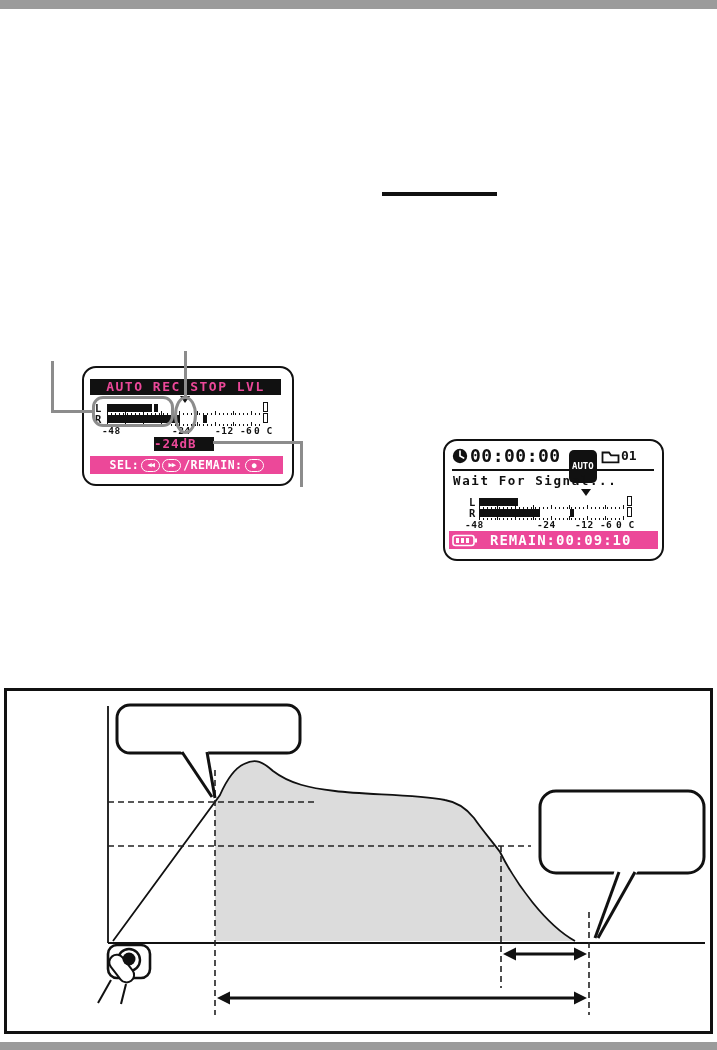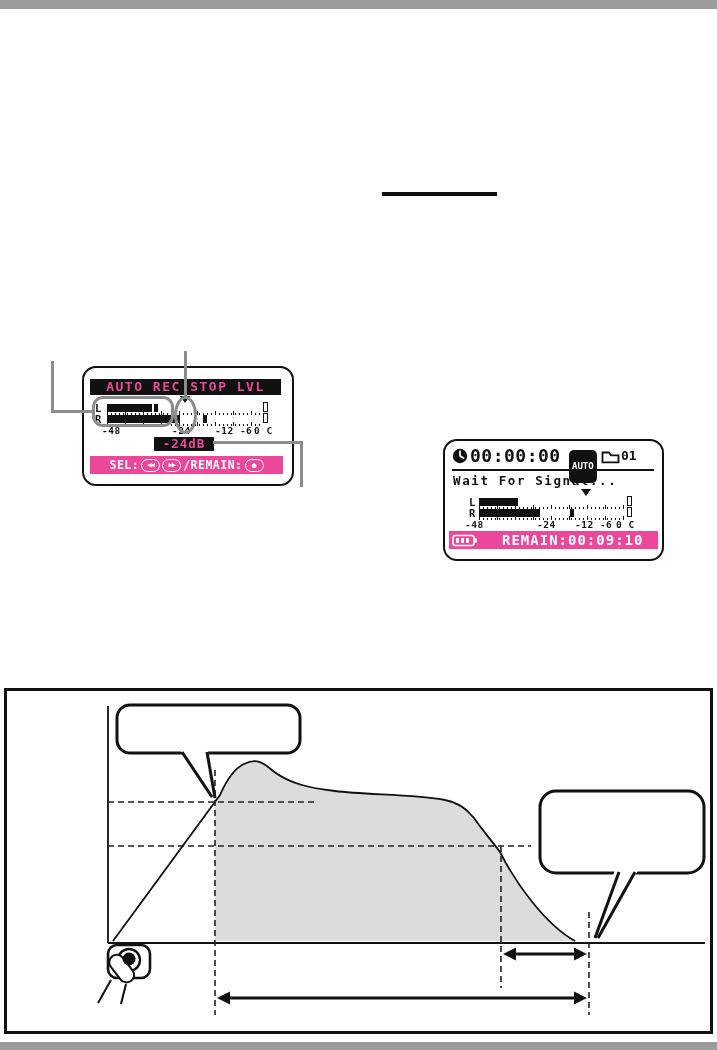--- a/index.html
+++ b/index.html
@@ -64,21 +64,21 @@
     <div class="ticks" style="left:23px;top:54px;width:154px;"></div>
     <div class="dots" style="left:23px;top:56px;width:154px;"></div>
     <div class="clipbox" style="left:179px;top:45px;"></div>
 
     <div class="scale" style="left:18px;top:58px;">-48</div>
     <div class="scale" style="left:88px;top:58px;">-24</div>
     <div class="scale" style="left:131px;top:58px;">-12 -6</div>
     <div class="scale" style="left:170px;top:58px;">0 C</div>
 
     <div class="abs inv mono" style="left:70px;top:69px;width:60px;height:14px;font-size:12.5px;line-height:14px;
-                text-align:center;letter-spacing:1px;">-24dB</div>
+                text-align:left;letter-spacing:1px;">-24dB</div>
 
     <div class="softbar" style="left:6px;top:88px;width:193px;height:18px;">
       <span class="softtxt">SEL:</span>
       <span class="pill">◀◀</span>
       <span class="pill">▶▶</span>
       <span class="softtxt">/REMAIN:</span>
       <span class="pill" style="letter-spacing:0;font-size:8px;">●</span>
     </div>
   </div>
 
@@ -127,21 +127,21 @@
     <div class="scale" style="left:171px;top:79px;">0 C</div>
 
     <div class="softbar" style="left:4px;top:90px;width:209px;height:18px;justify-content:flex-start;">
       <svg width="26" height="13" viewBox="0 0 26 13" style="margin-left:3px;">
         <rect x="1" y="1.5" width="21" height="10" rx="2.5" fill="none" stroke="#fff" stroke-width="1.6"></rect>
         <rect x="22.5" y="4.5" width="2.5" height="4" fill="#fff"></rect>
         <rect x="4" y="4" width="3" height="5" fill="#fff"></rect>
         <rect x="9" y="4" width="3" height="5" fill="#fff"></rect>
         <rect x="14" y="4" width="3" height="5" fill="#fff"></rect>
       </svg>
-      <span class="mono" style="font-size:14px;letter-spacing:1px;margin-left:22px;">REMAIN:00:09:10</span>
+      <span class="mono" style="font-size:14px;letter-spacing:1px;margin-left:10px;">REMAIN:00:09:10</span>
     </div>
   </div>
 
   <svg class="abs" style="left:4px;top:688px;" width="709" height="346" viewBox="0 0 709 346">
 
     <rect x="1.5" y="1.5" width="706" height="343" fill="#fff" stroke="#111" stroke-width="3"></rect>
 
     <path fill="#dcdcdc" stroke="none" d="M211,114 L216,107 Q227,82 240,76 C252,70 259,74 269,83
              C286,96 306,100 331,103 C361,107 411,106 441,112
              C453,114 462,120 470,130 C479,143 488,153 496,164

